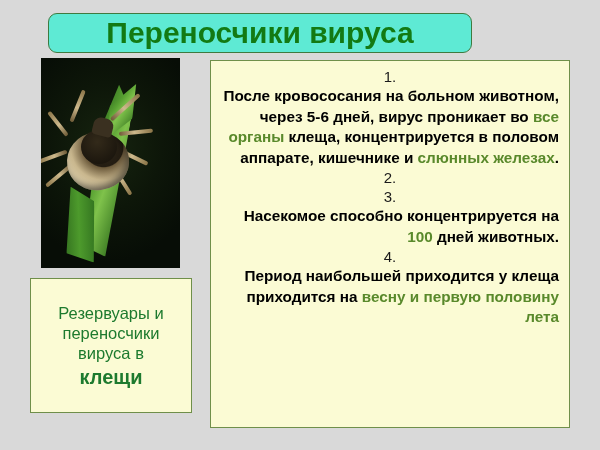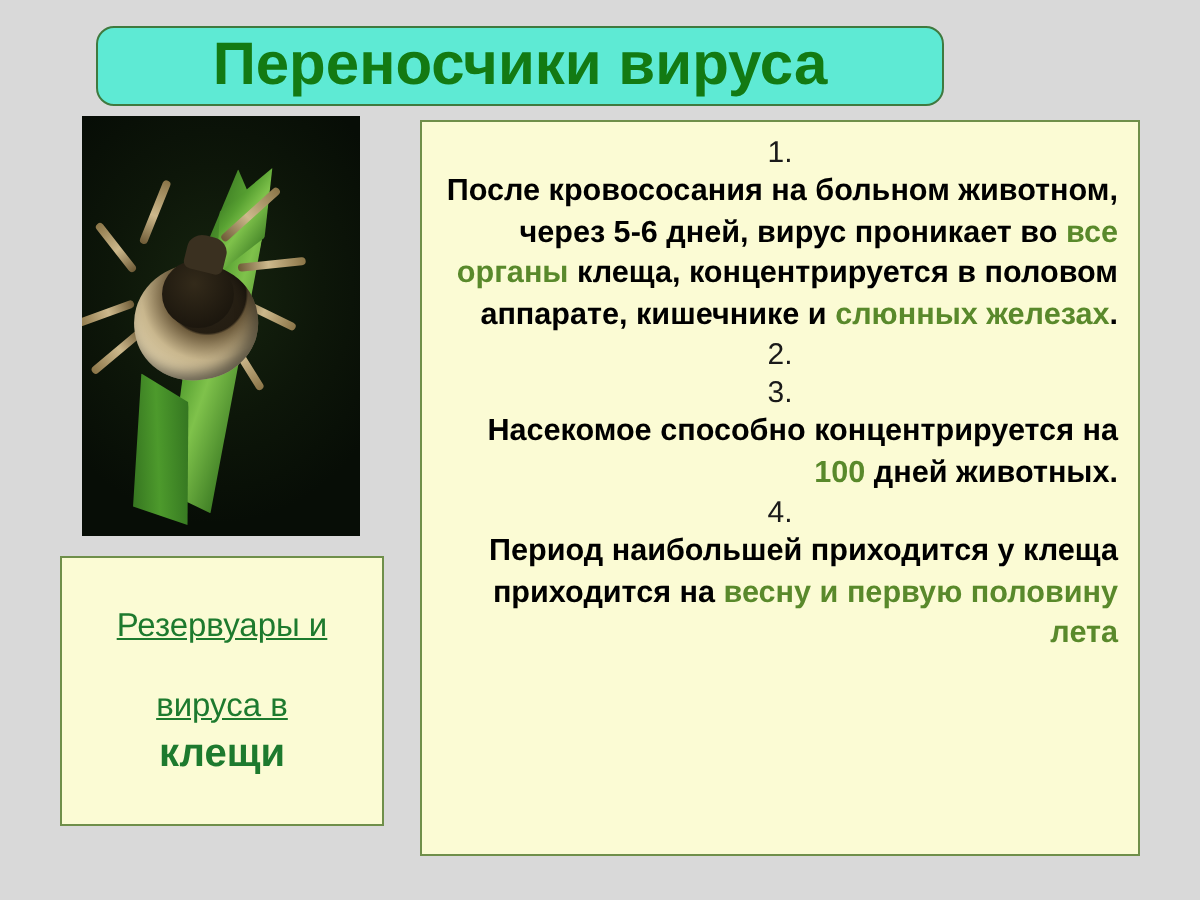--- a/index.html
+++ b/index.html
@@ -139,21 +139,20 @@
     align-items: center;
     justify-content: center;
     padding: 4px 6px;
   }
   #caption-text {
     color: #1d7a2e;
     font-size: 16.5px;
     line-height: 20px;
     text-align: center;
     font-weight: normal;
-    text-decoration: underline;
   }
   #caption-strong {
     color: #1d7a2e;
     font-size: 20px;
     font-weight: bold;
     line-height: 24px;
     text-align: right;
     margin-top: 2px;
   }
 
@@ -211,21 +210,21 @@
       <div class="leg" style="left: 72px; top: 106px; width: 34px; height: 3.5px; transform: rotate(58deg);"></div>
     </div>
   <div class="tick-body"></div>
   <div class="tick-scutum"></div>
   <div class="tick-head"></div>
 </div>
 
 <div id="caption-box">
   <div id="caption-text">
     <span>Резервуары и</span><br>
-    <br>
+    <span>переносчики</span><br>
     <span>вируса в</span><br>
   </div>
   <div id="caption-strong">клещи</div>
 </div>
 
 <div id="content-box">
   <div id="content-list">
       <p class="item-num">1.</p>
       <p class="item-body"><span>После кровососания на больном животном, через 5-6 дней, вирус проникает во </span><span class="hl">все органы</span><span> клеща, концентрируется в половом аппарате, кишечнике и </span><span class="hl">слюнных железах</span><span>.</span></p>
       <p class="item-num">2.</p>

